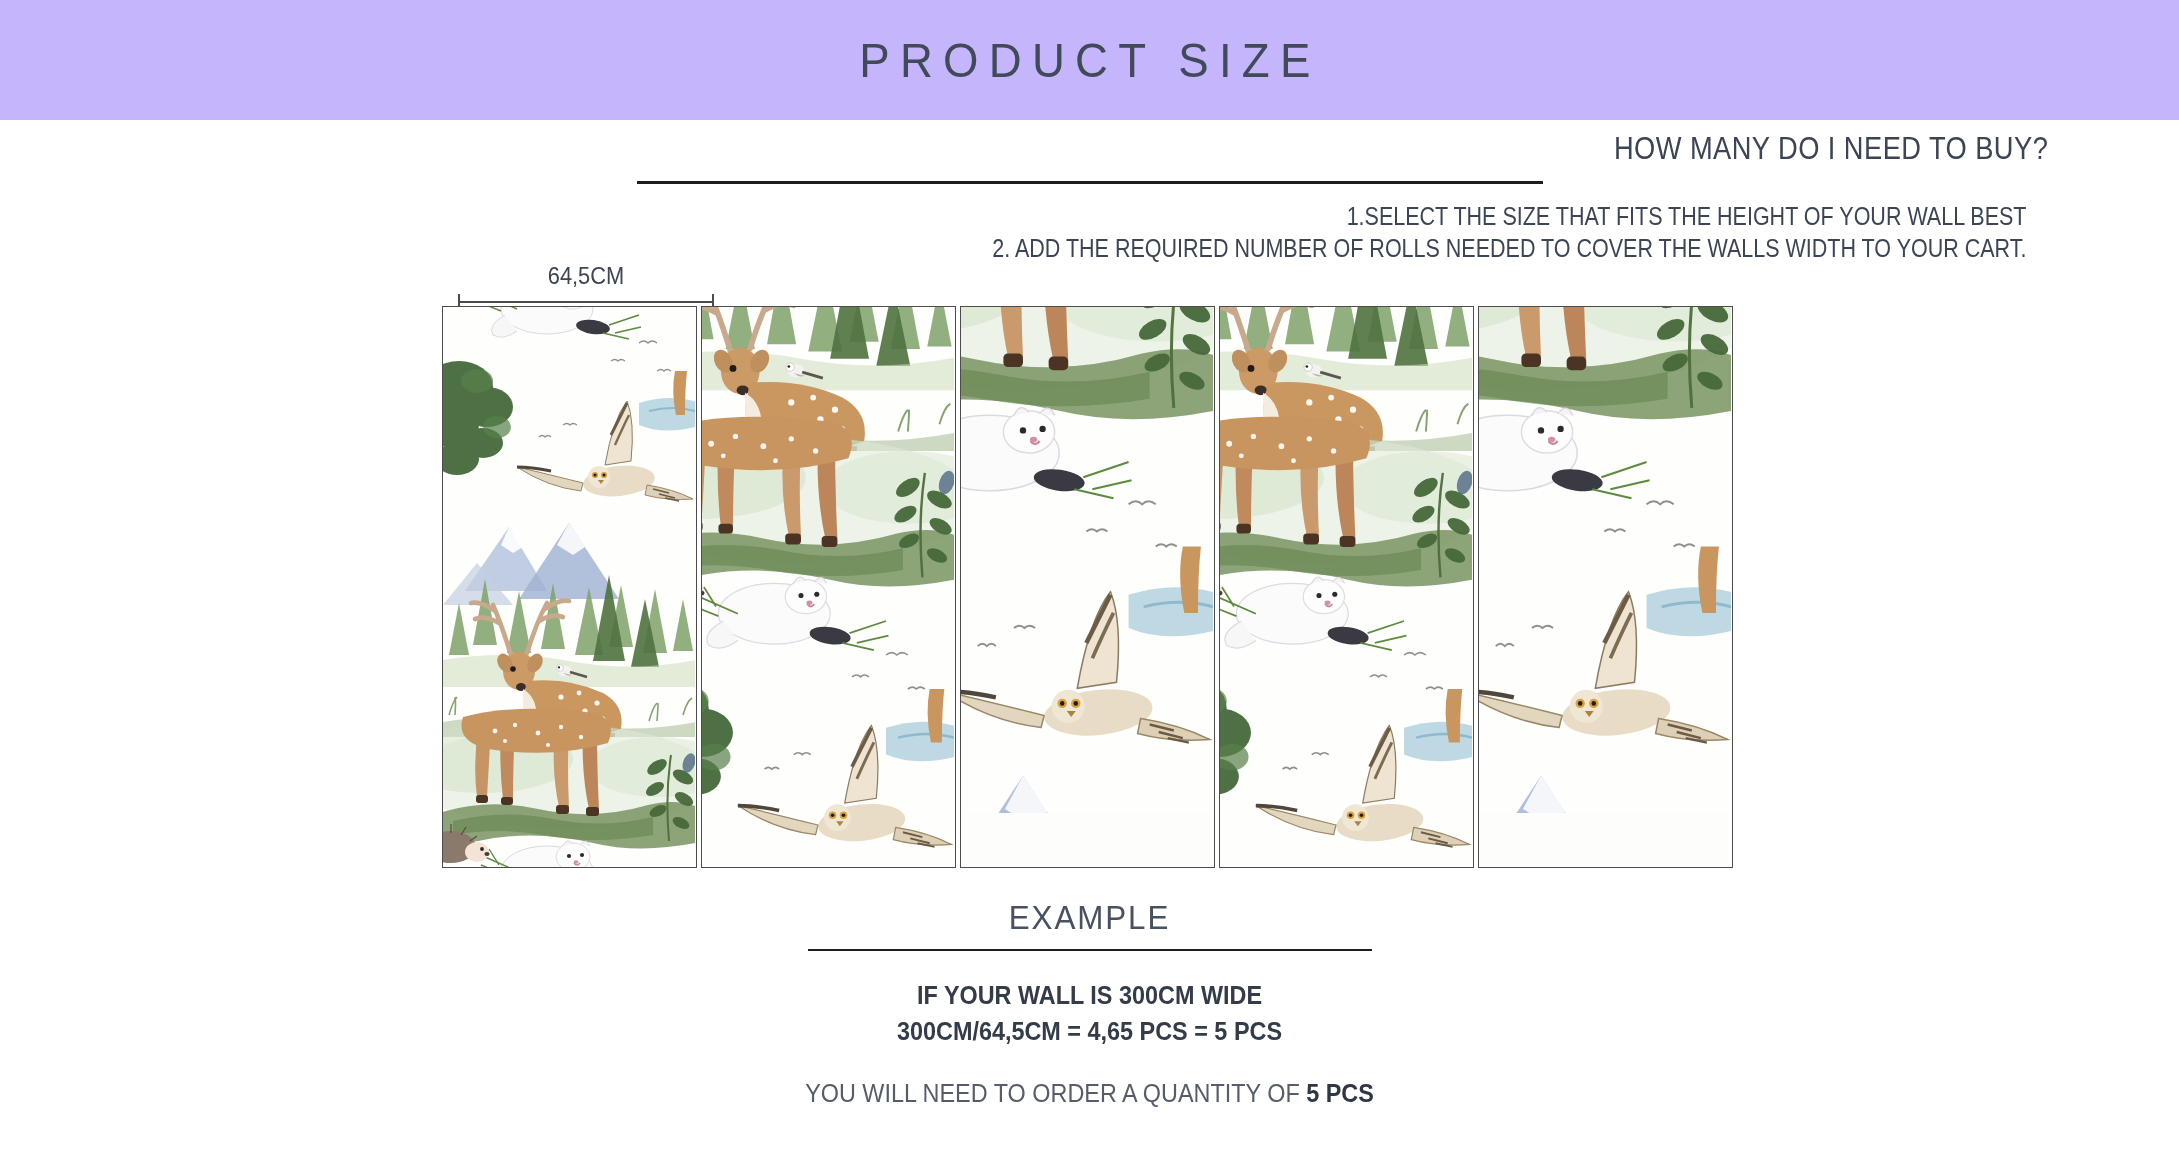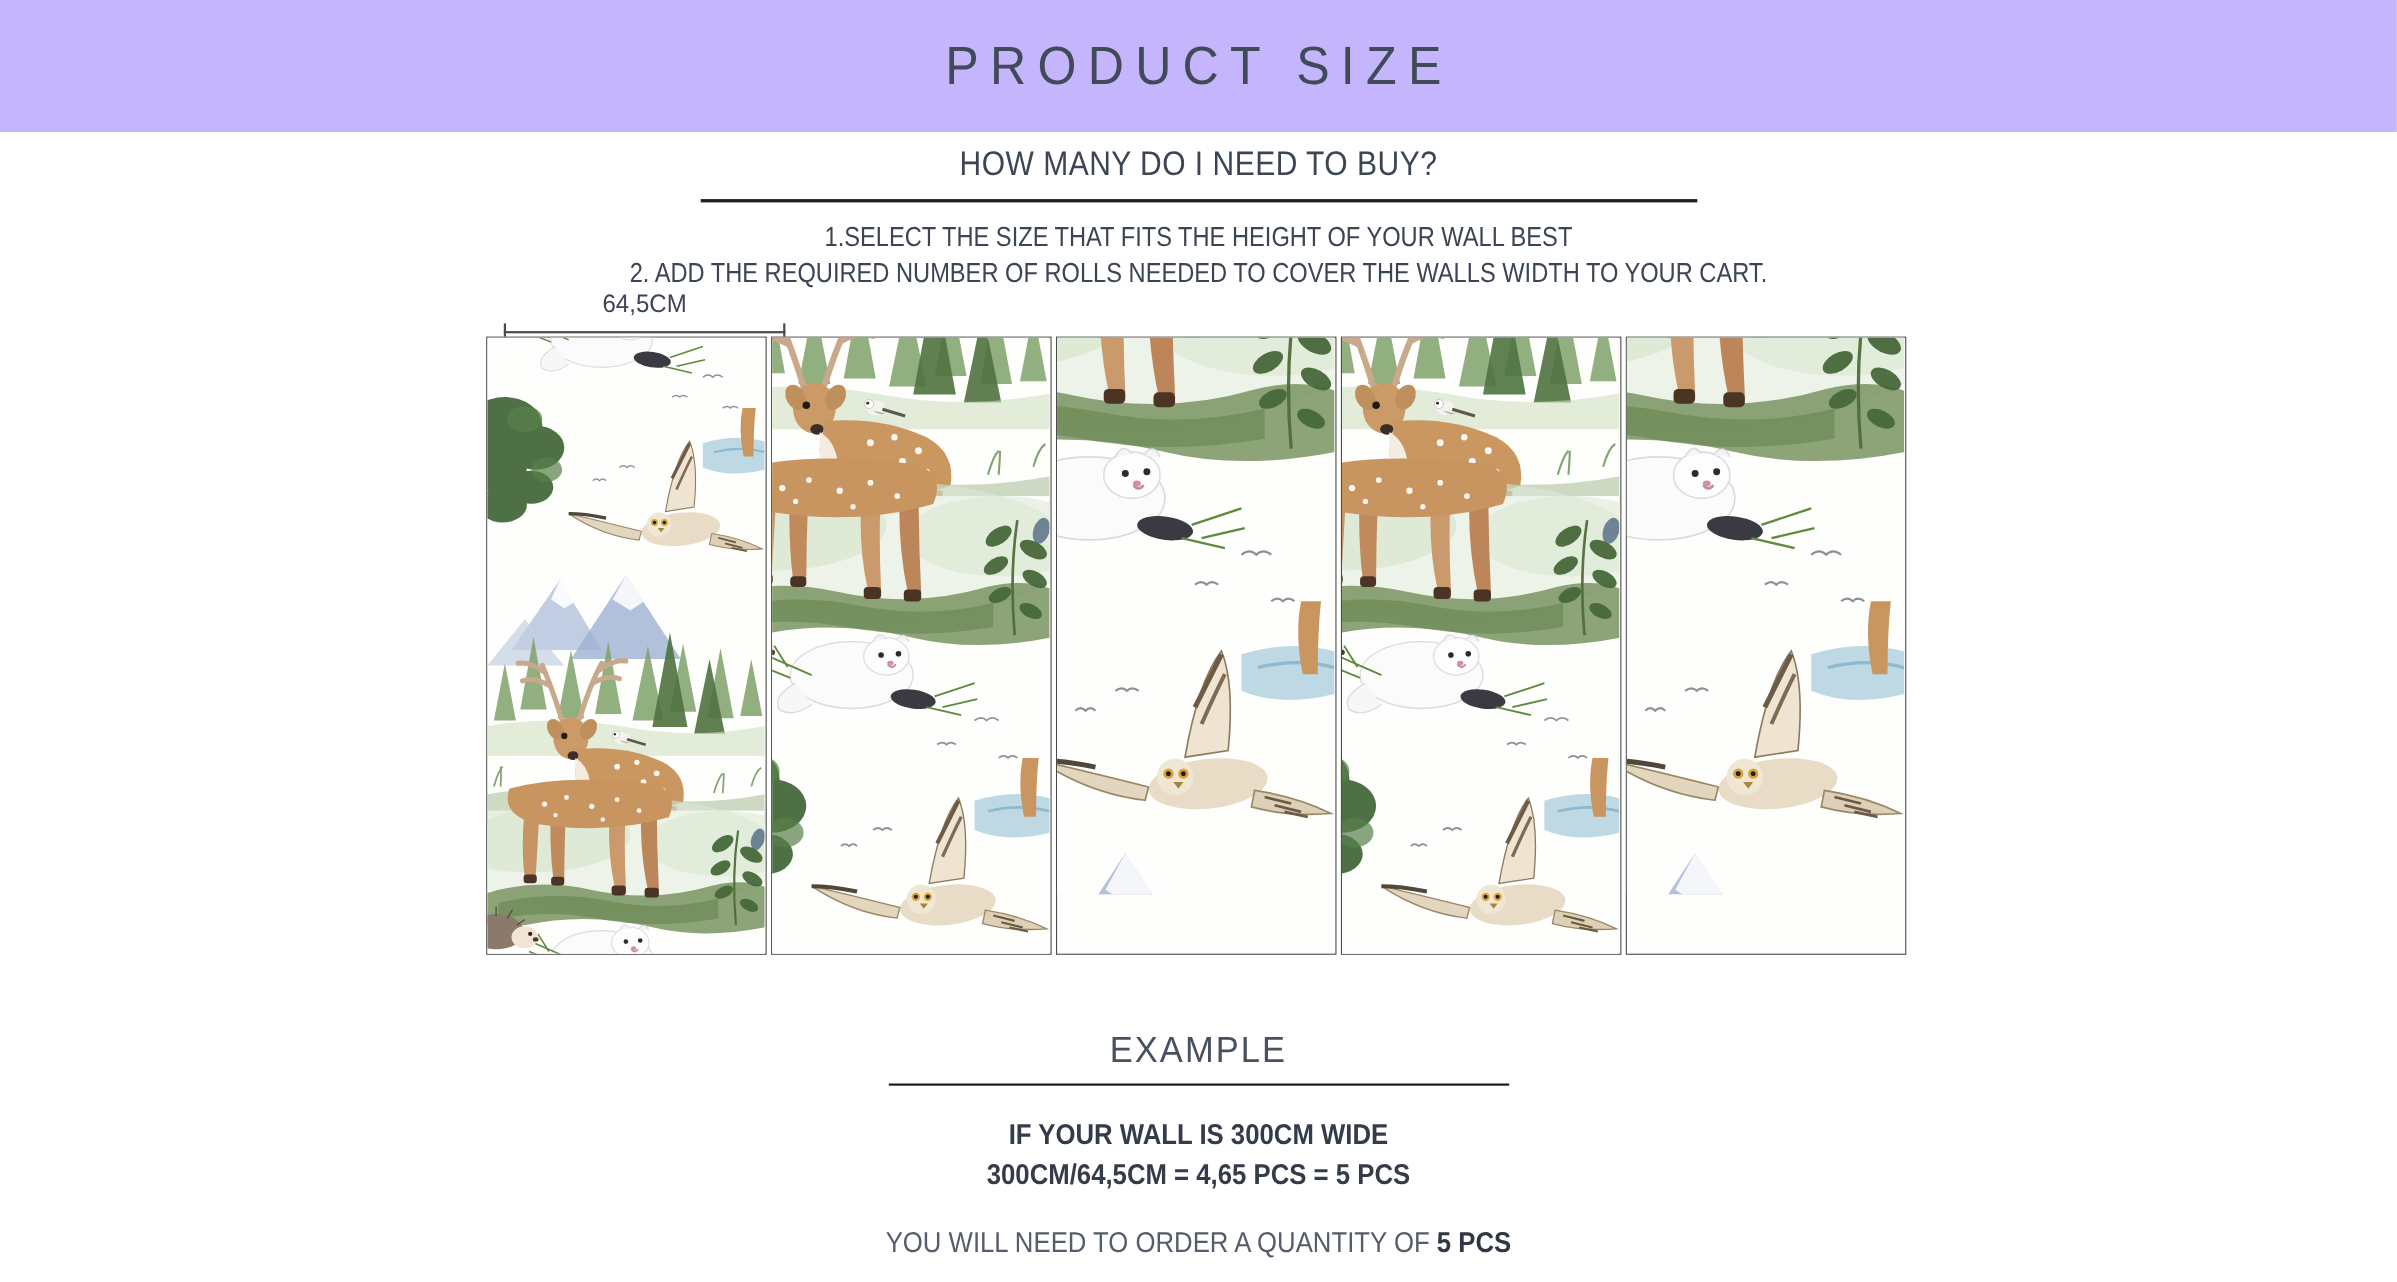--- a/index.html
+++ b/index.html
@@ -35,21 +35,21 @@
     transform: scaleX(0.93);
     white-space: nowrap;
   }
 
   
   .instructions {
     position: absolute;
     left: 0;
     top: 128px;
     width: 2179px;
-    text-align: center;
+    text-align: right;
   }
   .instr-heading {
     font-size: 31px;
     font-weight: 500;
     letter-spacing: 0.5px;
     color: #3c4554;
     transform: scaleX(0.88);
     white-space: nowrap;
     line-height: 42px;
   }
@@ -142,21 +142,20 @@
   .panel.p3 .panel-art,
   .panel.p5 .panel-art { left: -128px; width: 380px; }
 
   
   .example {
     position: absolute;
     left: 0;
     top: 898px;
     width: 2179px;
     text-align: center;
-    margin-top: 36px;
   }
   .example-heading {
     font-size: 33px;
     font-weight: 300;
     letter-spacing: 2px;
     color: #48515f;
     transform: scaleX(0.95);
     line-height: 40px;
   }
   .rule-example {

